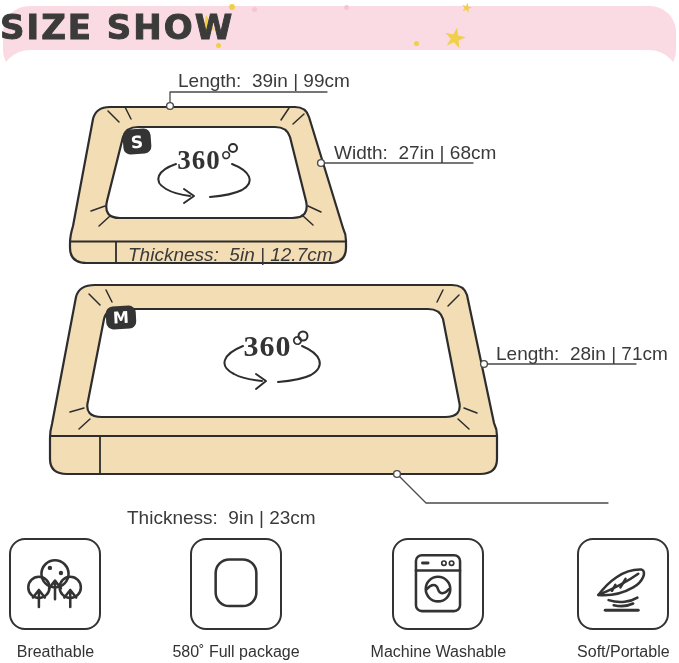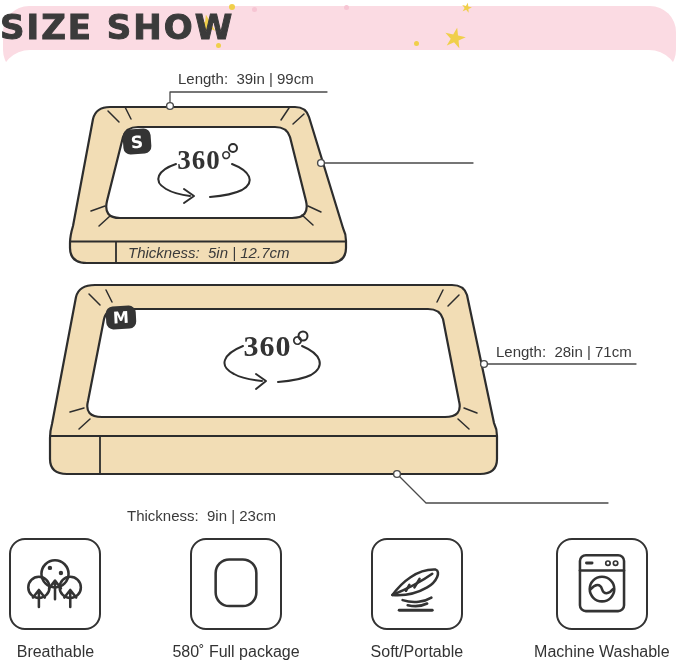--- a/index.html
+++ b/index.html
@@ -33,21 +33,21 @@
   .dot.d2{left:216px;top:43px;width:5px;height:5px;}
   .dot.d3{left:414px;top:41px;width:5px;height:5px;}
   .dot.pink1{left:252px;top:7px;width:5px;height:5px;background:#f6c5d3;}
   .dot.pink2{left:344px;top:5px;width:5px;height:5px;background:#f6c5d3;}
 
   
   .scene{position:absolute;left:0;top:0;}
 
   
   .dim{
-    position:absolute;font-size:15px;color:#3a3a3a;white-space:pre;line-height:1.2;
+    position:absolute;font-size:19px;color:#3a3a3a;white-space:pre;line-height:1.2;
   }
   .badge{
     position:absolute;background:#343434;color:#fff;display:flex;
     align-items:center;justify-content:center;border-radius:7px;
     font-family:"DejaVu Sans",sans-serif;font-weight:bold;
   }
   .badge.s{left:123px;top:129px;width:28px;height:25px;font-size:17px;transform:rotate(-4deg);}
   .badge.m{left:106px;top:306px;width:30px;height:23px;font-size:16px;transform:rotate(-3deg);}
   .rot{
     position:absolute;font-family:Liberation Serif, serif;font-weight:bold;
@@ -140,20 +140,21 @@
         <path d="M397,474 L426,503 H608"></path>
         <circle cx="484" cy="364" r="3.4" fill="#ffffff" stroke-width="1.4"></circle>
         <circle cx="397" cy="474" r="3.4" fill="#ffffff" stroke-width="1.4"></circle>
       </g>
     </g>
   </svg>
 
   <div class="badge s">S</div>
   <div class="rot s">360°</div>
   <div class="dim" style="left:178px;top:70px;">Length:  39in | 99cm</div>
+  <div class="dim" style="left:334px;top:142px;">Width:  27in | 68cm</div>
   <div class="dim" style="left:128px;top:244px;font-style:italic;">Thickness:  5in | 12.7cm</div>
 
   <div class="badge m">M</div>
   <div class="rot m">360°</div>
   <div class="dim" style="left:496px;top:343px;">Length:  28in | 71cm</div>
   <div class="dim" style="left:127px;top:459px;margin-top:48px;">Thickness:  9in | 23cm</div>
 
   <div class="features">
 
     <div class="feature">
@@ -176,41 +177,41 @@
       <div class="icon-box">
         <svg width="78" height="78" viewBox="0 0 92 92" fill="none" stroke="#333" stroke-width="3">
           <rect x="22" y="17" width="48" height="55" rx="16"></rect>
         </svg>
       </div>
       <div class="feature-label">580˚ Full package</div>
     </div>
 
     <div class="feature">
       <div class="icon-box">
-        <svg width="78" height="78" viewBox="0 0 92 92" fill="none" stroke="#333" stroke-width="3" stroke-linecap="round" stroke-linejoin="round">
-          <path d="M17,59 C28,44 46,28 68,29 C74,31 70,43 58,50 C46,57 30,60 17,59 Z"></path>
-          <path d="M17,59 C34,52 50,44 64,34"></path>
-          <path d="M43,50 L49,40 M33,54 L37,47"></path>
-          <path d="M29,65 C42,69 55,67 63,62"></path>
-          <path d="M35,71 C44,73 52,72 58,69"></path>
-          <path d="M25,77 H64" stroke-width="3.4"></path>
-        </svg>
-      </div>
-      <div class="feature-label">Soft/Portable</div>
-    </div>
-
-    <div class="feature">
-      <div class="icon-box">
         <svg width="78" height="78" viewBox="0 0 92 92" fill="none" stroke="#333" stroke-width="3" stroke-linecap="round">
           <rect x="20" y="12" width="52" height="66" rx="7"></rect>
           <path d="M20,30 H72"></path>
           <rect x="26" y="19.5" width="10" height="3.5" rx="1.7" fill="#333" stroke="none"></rect>
           <circle cx="53" cy="21.5" r="2.6" stroke-width="2"></circle>
           <circle cx="62" cy="21.5" r="2.6" stroke-width="2"></circle>
           <circle cx="46" cy="52" r="14.5"></circle>
           <path d="M33,52 C38,45.5 44,45.5 46,52 C48,58.5 54,58.5 59,52"></path>
         </svg>
       </div>
       <div class="feature-label">Machine Washable</div>
     </div>
 
+    <div class="feature">
+      <div class="icon-box">
+        <svg width="78" height="78" viewBox="0 0 92 92" fill="none" stroke="#333" stroke-width="3" stroke-linecap="round" stroke-linejoin="round">
+          <path d="M17,59 C28,44 46,28 68,29 C74,31 70,43 58,50 C46,57 30,60 17,59 Z"></path>
+          <path d="M17,59 C34,52 50,44 64,34"></path>
+          <path d="M43,50 L49,40 M33,54 L37,47"></path>
+          <path d="M29,65 C42,69 55,67 63,62"></path>
+          <path d="M35,71 C44,73 52,72 58,69"></path>
+          <path d="M25,77 H64" stroke-width="3.4"></path>
+        </svg>
+      </div>
+      <div class="feature-label">Soft/Portable</div>
+    </div>
+
   </div>
 </div>
 
 </body></html>

